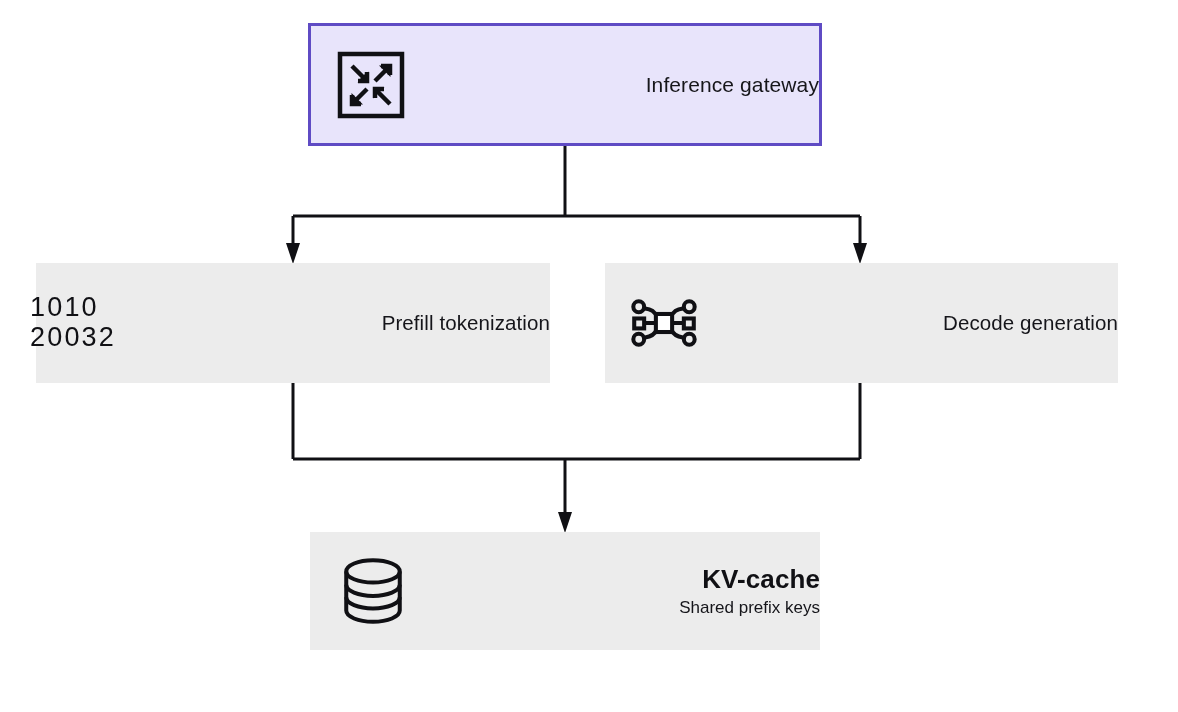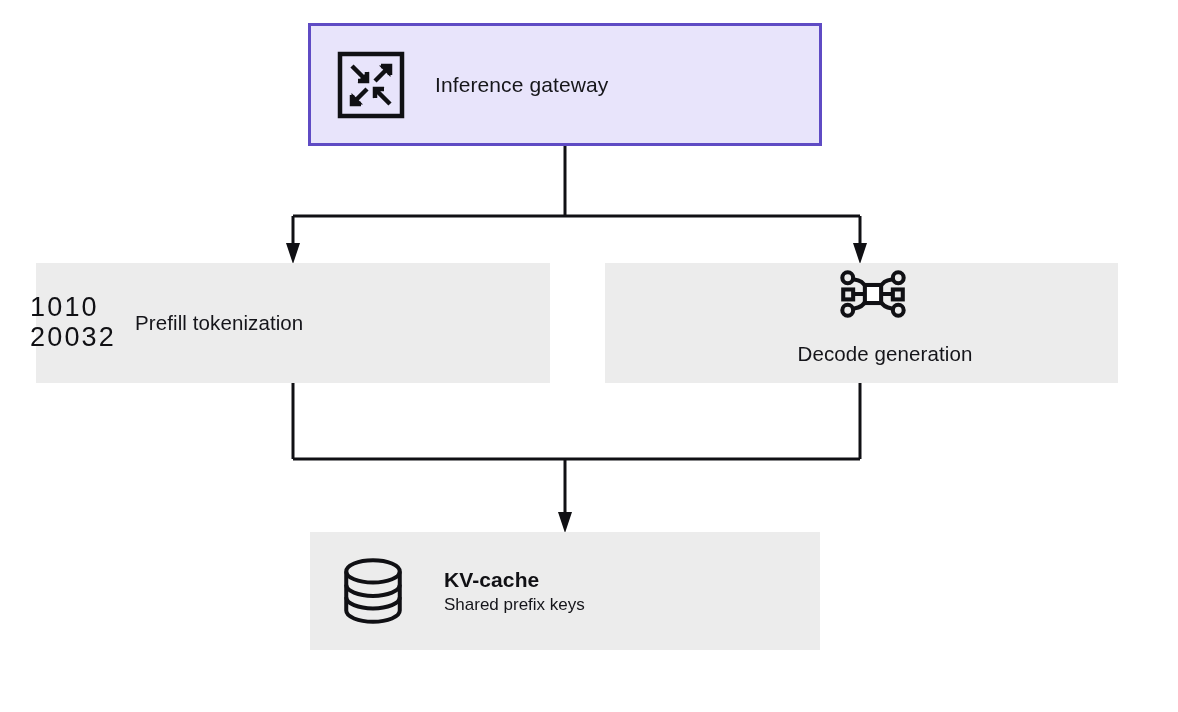--- a/index.html
+++ b/index.html
@@ -41,20 +41,21 @@
     flex: 0 0 auto;
     display: flex;
     align-items: center;
     justify-content: center;
   }
   .node .label-slot {
     flex: 1 1 auto;
     display: flex;
     flex-direction: column;
     justify-content: center;
+    text-align: right;
   }
 
   
   #node-gateway {
     left: 308px;
     top: 23px;
     width: 514px;
     height: 123px;
     background: #e8e4fb;
     border: 3px solid #5f4bc4;
@@ -79,21 +80,20 @@
     top: 263px;
     width: 514px;
     height: 120px;
   }
   #node-decode {
     left: 605px;
     top: 263px;
     width: 513px;
     height: 120px;
     padding-left: 22px;
-    flex-direction: column;
   }
   #node-kvcache {
     left: 310px;
     top: 532px;
     width: 510px;
     height: 118px;
     padding-left: 26px;
   }
   .node-grey .icon-slot { width: 74px; height: 62px; }
   .node-grey .title {
@@ -101,21 +101,21 @@
     color: #15151a;
     letter-spacing: 0.1px;
     white-space: nowrap;
   }
   #node-prefill .label-slot,
   #node-decode .label-slot { margin-left: 25px; }
   #node-kvcache .label-slot { margin-left: 34px; }
 
   
   #node-kvcache .title {
-    font-size: 21px;
+    font-size: 26px;
     font-weight: 700;
     color: #101014;
     line-height: 1.28;
   }
   #node-kvcache .subtitle {
     font-size: 17px;
     font-weight: 400;
     color: #15151a;
     line-height: 1.28;
     white-space: nowrap;

